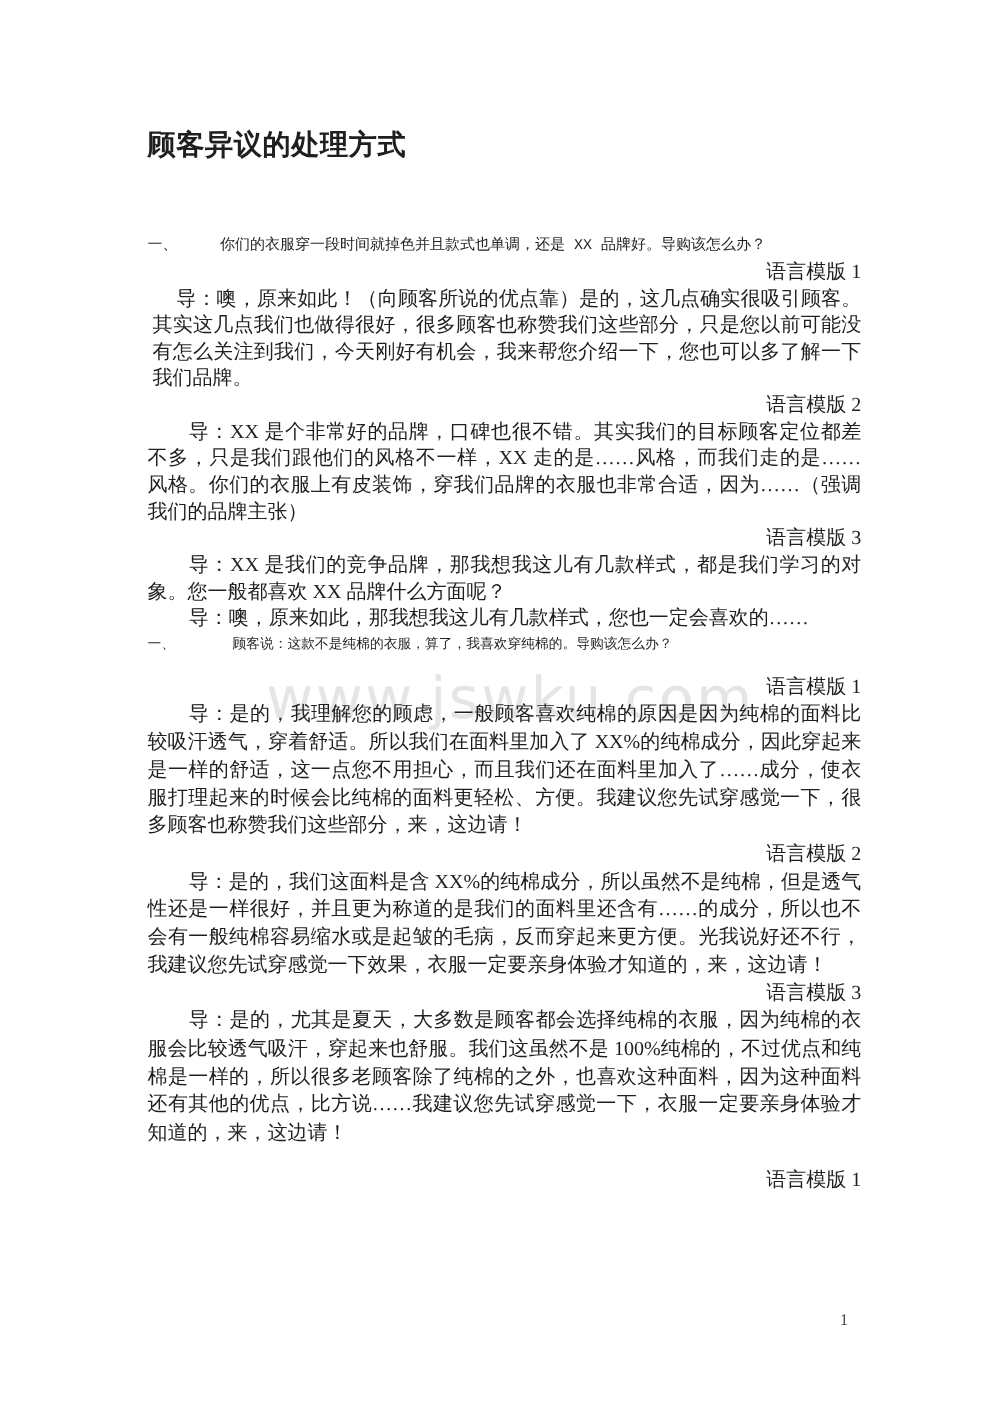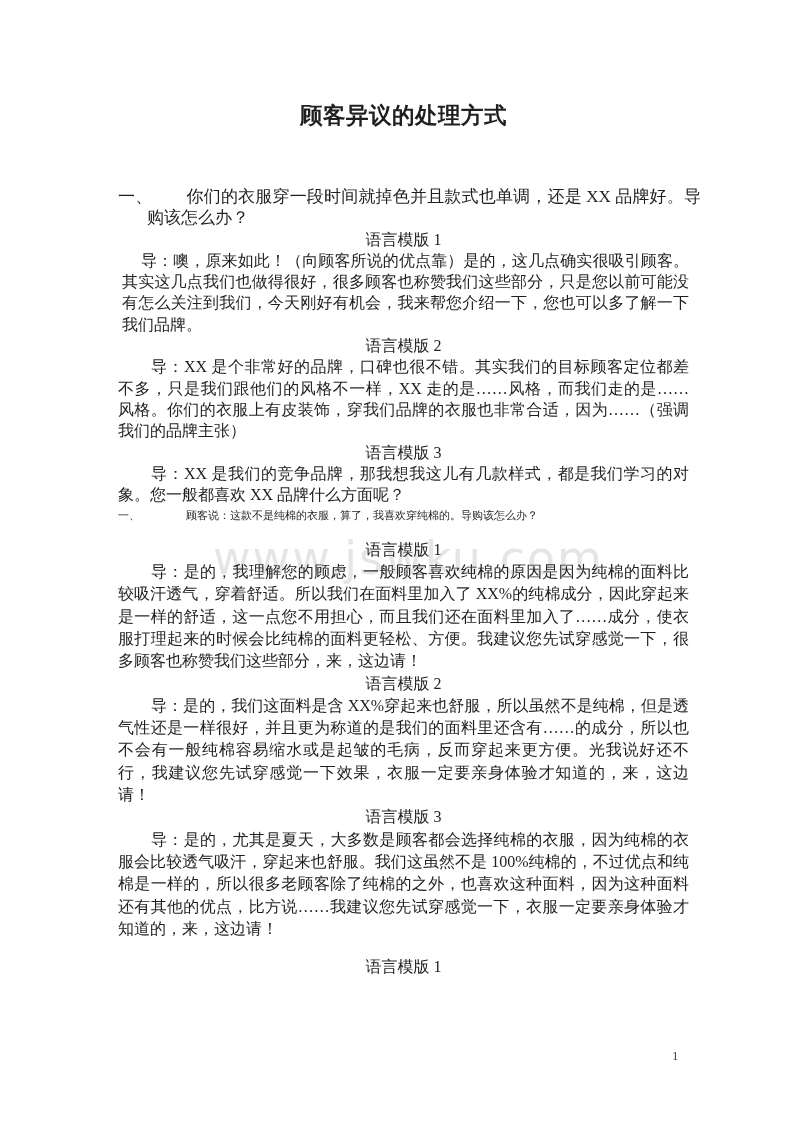--- a/index.html
+++ b/index.html
@@ -31,40 +31,40 @@
   .content {
     position: relative;
     z-index: 1;
     padding: 0 111px 0 118px;
   }
   .title {
     margin: 100px 0 0 0;
     font-size: 22.5px;
     line-height: 32px;
     font-weight: bold;
-    text-align: center;
+    text-align: left;
     letter-spacing: 0.5px;
   }
   .secA { margin-top: 54px; line-height: 21.3px; }
   .secB { margin-top: 12px; line-height: 22.3px; }
   p {
     margin: 0;
     font-size: 16px;
     text-align: justify;
   }
-  .label { text-align: center; }
+  .label { text-align: right; }
   .para  { text-indent: 33px; }
   .para.inset { margin-left: 4px; text-indent: 19px; }
   .item {
     margin-left: 29px;
     margin-right: -12px;
     text-indent: -29px;
     font-size: 11px;
   }
-  .item.first { font-size: 17px; }
+  .item.first { font-size: 12px; font-family: Liberation Mono, monospace; }
   .tab { display: inline-block; }
   .tab.t1 { width: 34px; }
   .tab.t2 { width: 46px; }
   .label.tail { margin-top: 16px; }
   .pagenum {
     position: absolute;
     left: 672px;
     top: 1048px;
     font-size: 13px;
     color: #4a4a4a;
@@ -87,32 +87,33 @@
       <p class="item first"><span>一、</span><span class="tab t1"></span><span>你们的衣服穿一段时间就掉色并且款式也单调，还是 XX 品牌好。导购该怎么办？</span></p>
 
       <p class="label">语言模版 1</p>
       <p class="para inset">导：噢，原来如此！（向顾客所说的优点靠）是的，这几点确实很吸引顾客。其实这几点我们也做得很好，很多顾客也称赞我们这些部分，只是您以前可能没有怎么关注到我们，今天刚好有机会，我来帮您介绍一下，您也可以多了解一下我们品牌。</p>
 
       <p class="label">语言模版 2</p>
       <p class="para">导：XX 是个非常好的品牌，口碑也很不错。其实我们的目标顾客定位都差不多，只是我们跟他们的风格不一样，XX 走的是……风格，而我们走的是……风格。你们的衣服上有皮装饰，穿我们品牌的衣服也非常合适，因为……（强调我们的品牌主张）</p>
 
       <p class="label">语言模版 3</p>
       <p class="para">导：XX 是我们的竞争品牌，那我想我这儿有几款样式，都是我们学习的对象。您一般都喜欢 XX 品牌什么方面呢？</p>
+      <p class="para">导：噢，原来如此，那我想我这儿有几款样式，您也一定会喜欢的……</p>
 
       <p class="item"><span>一、</span><span class="tab t2"></span><span>顾客说：这款不是纯棉的衣服，算了，我喜欢穿纯棉的。导购该怎么办？</span></p>
 
     </div>
 
     <div class="secB">
 
       <p class="label">语言模版 1</p>
       <p class="para">导：是的，我理解您的顾虑，一般顾客喜欢纯棉的原因是因为纯棉的面料比较吸汗透气，穿着舒适。所以我们在面料里加入了 XX%的纯棉成分，因此穿起来是一样的舒适，这一点您不用担心，而且我们还在面料里加入了……成分，使衣服打理起来的时候会比纯棉的面料更轻松、方便。我建议您先试穿感觉一下，很多顾客也称赞我们这些部分，来，这边请！</p>
 
       <p class="label">语言模版 2</p>
-      <p class="para">导：是的，我们这面料是含 XX%穿起来也舒服，所以虽然不是纯棉，但是透气性还是一样很好，并且更为称道的是我们的面料里还含有……的成分，所以也不会有一般纯棉容易缩水或是起皱的毛病，反而穿起来更方便。光我说好还不行，我建议您先试穿感觉一下效果，衣服一定要亲身体验才知道的，来，这边请！</p>
+      <p class="para">导：是的，我们这面料是含 XX%的纯棉成分，所以虽然不是纯棉，但是透气性还是一样很好，并且更为称道的是我们的面料里还含有……的成分，所以也不会有一般纯棉容易缩水或是起皱的毛病，反而穿起来更方便。光我说好还不行，我建议您先试穿感觉一下效果，衣服一定要亲身体验才知道的，来，这边请！</p>
 
       <p class="label">语言模版 3</p>
       <p class="para">导：是的，尤其是夏天，大多数是顾客都会选择纯棉的衣服，因为纯棉的衣服会比较透气吸汗，穿起来也舒服。我们这虽然不是 100%纯棉的，不过优点和纯棉是一样的，所以很多老顾客除了纯棉的之外，也喜欢这种面料，因为这种面料还有其他的优点，比方说……我建议您先试穿感觉一下，衣服一定要亲身体验才知道的，来，这边请！</p>
 
 
       <p class="label tail">语言模版 1</p>
 
     </div>
 
   </div>

